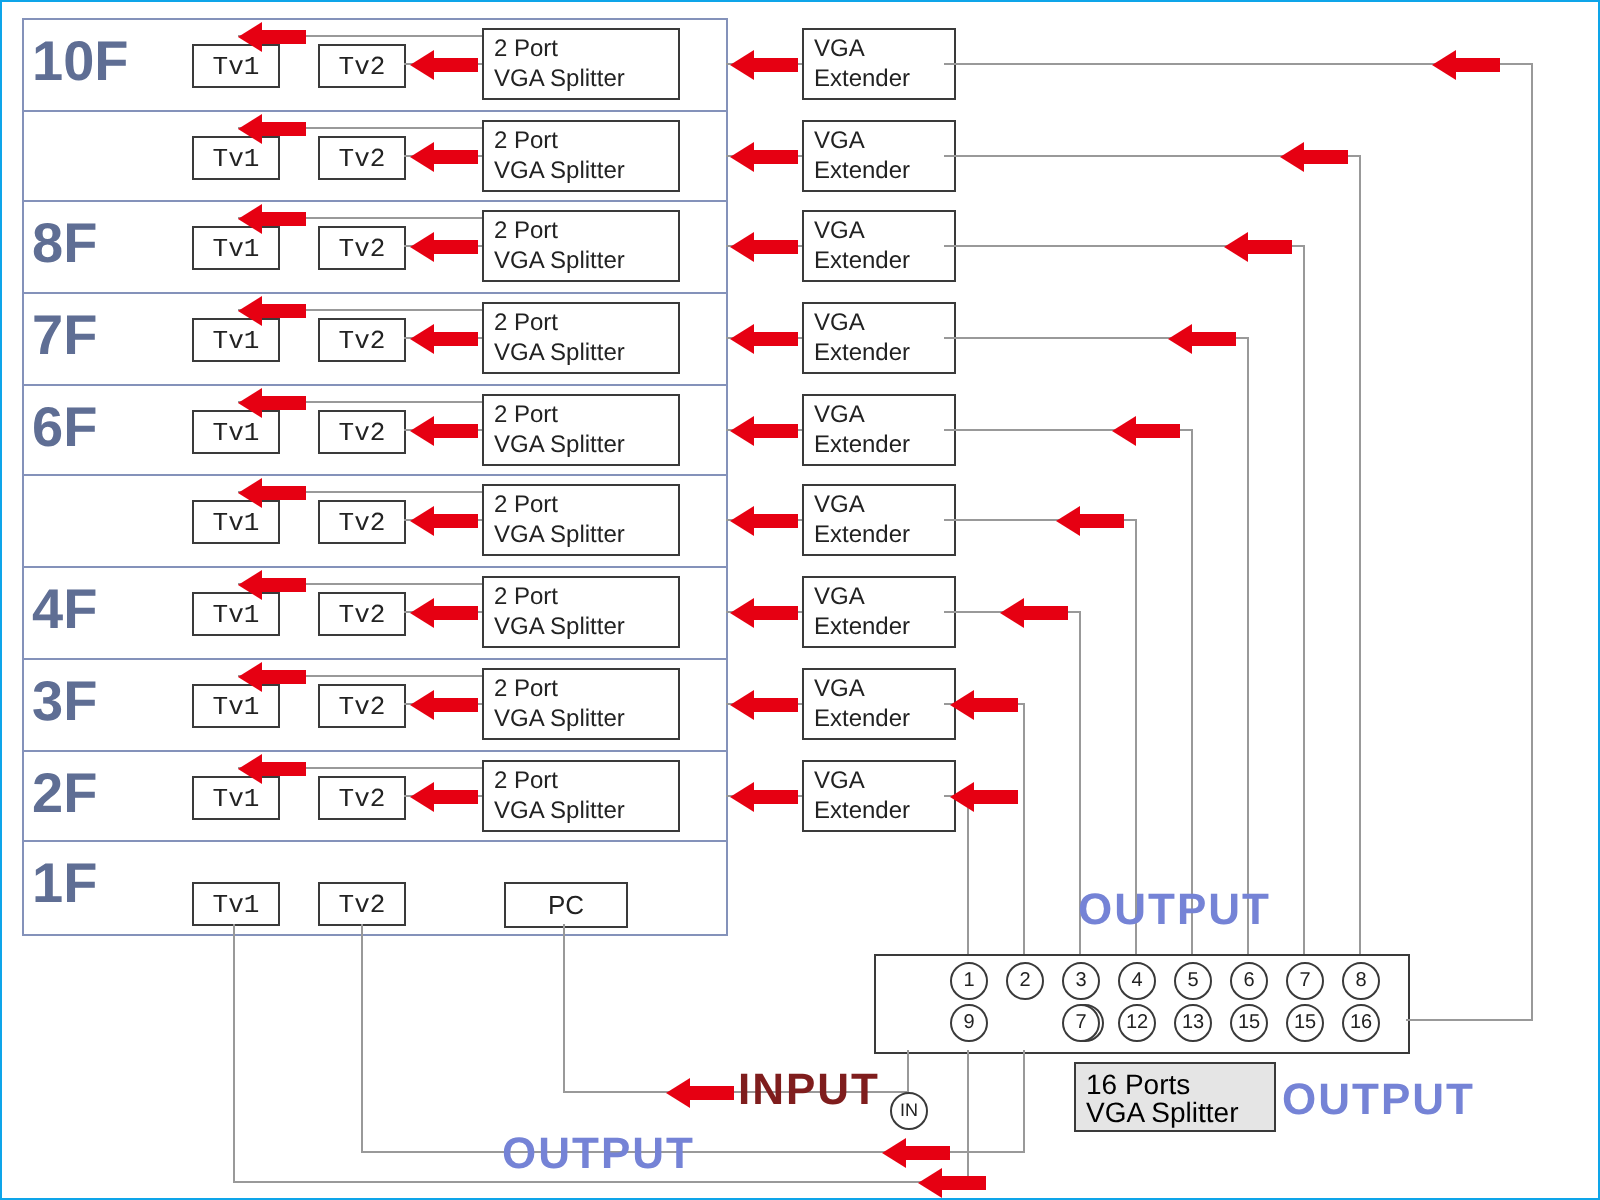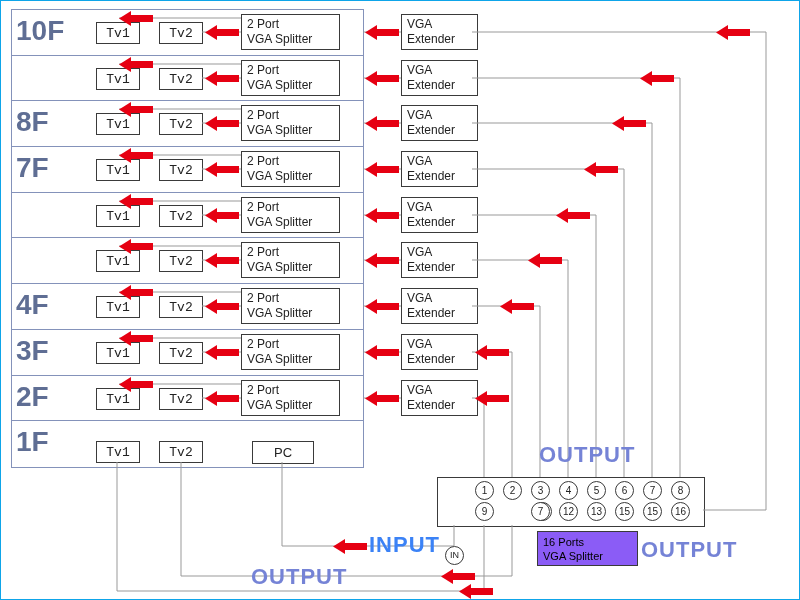--- a/index.html
+++ b/index.html
@@ -10,27 +10,27 @@
   .rowlabel{position:absolute;left:15px;width:72px;font-weight:bold;font-size:28px;color:#5f6e94;z-index:4;}
   .box{position:absolute;border:1px solid #3a3a3a;background:#fff;display:flex;align-items:center;
        justify-content:center;font-size:13px;color:#222;z-index:4;}
   .tvbox{width:42px;height:20px;font-family:Liberation Mono, monospace;}
   .sbox{width:92px;height:34px;flex-direction:column;align-items:flex-start;justify-content:center;
         padding-left:5px;font-size:12px;line-height:15px;}
   .ebox{width:70px;height:34px;flex-direction:column;align-items:flex-start;justify-content:center;
         padding-left:5px;font-size:12px;line-height:15px;}
   .pcbox{width:60px;height:21px;}
   .portbox{position:absolute;left:436px;top:476px;width:266px;height:48px;border:1px solid #3a3a3a;background:#fff;z-index:3;}
-  .lblbox{position:absolute;left:536px;top:530px;width:94px;height:33px;border:1px solid #3a3a3a;background:#8b5cf6;
-          display:flex;flex-direction:column;justify-content:center;padding-left:5px;font-size:11px;line-height:14px;z-index:4;}
+  .lblbox{position:absolute;left:536px;top:530px;width:94px;height:33px;border:1px solid #3a3a3a;background:#e5e5e5;
+          display:flex;flex-direction:column;justify-content:center;padding-left:5px;font-size:14px;line-height:14px;z-index:4;}
   .port{position:absolute;width:17px;height:17px;border:1px solid #3a3a3a;border-radius:50%;background:#fff;
         font-size:10px;line-height:17px;text-align:center;color:#222;z-index:6;}
   .inport{font-size:9px;margin-top:44px;}
   .outlbl{position:absolute;font-weight:bold;font-size:22px;letter-spacing:1px;color:#7583d6;z-index:10;}
-  .inlbl{color:#3b82f6;}
+  .inlbl{color:#7f1d1d;}
   svg.wires{position:absolute;left:0;top:0;z-index:5;pointer-events:none;}
 </style>
 </head>
 <body>
 
 <div id="stage">
 
   <div class="mainbox"></div>
   <div class="divider" style="top:54px"></div>
   <div class="divider" style="top:99px"></div>
@@ -173,20 +173,21 @@
   <div class="box tvbox" style="left:158px;top:158px">Tv2</div>
   <div class="box sbox" style="left:240px;top:150px">
       <span>2 Port</span>
       <span>VGA Splitter</span>
     </div>
   <div class="box ebox" style="left:400px;top:150px">
       <span>VGA</span>
       <span>Extender</span>
     </div>
 
+  <div class="rowlabel" style="top:197px">6F</div>
   <div class="box tvbox" style="left:95px;top:204px">Tv1</div>
   <div class="box tvbox" style="left:158px;top:204px">Tv2</div>
   <div class="box sbox" style="left:240px;top:196px">
       <span>2 Port</span>
       <span>VGA Splitter</span>
     </div>
   <div class="box ebox" style="left:400px;top:196px">
       <span>VGA</span>
       <span>Extender</span>
     </div>

